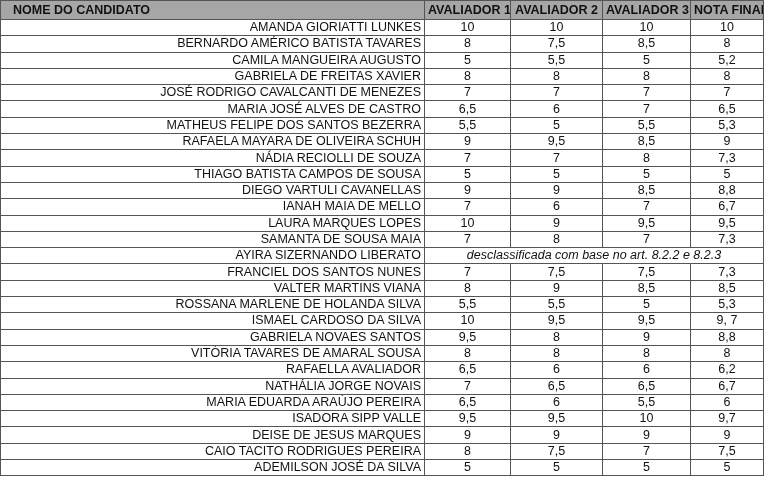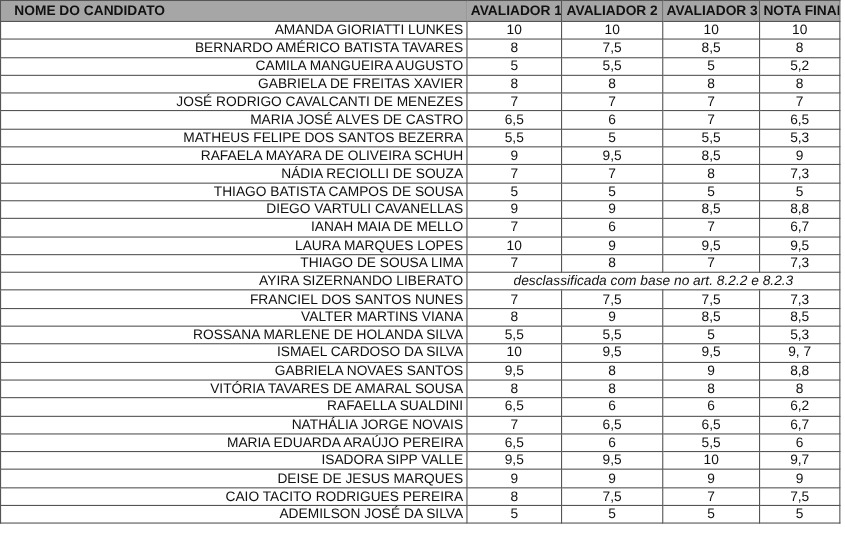--- a/index.html
+++ b/index.html
@@ -144,21 +144,21 @@
         <td class="num">6,7</td>
       </tr>
       <tr>
         <td class="name">LAURA MARQUES LOPES</td>
         <td class="num">10</td>
         <td class="num">9</td>
         <td class="num">9,5</td>
         <td class="num">9,5</td>
       </tr>
       <tr>
-        <td class="name">THIAGO DE SOUSA LIMA</td>
+        <td class="name">SAMANTA DE SOUSA MAIA</td>
         <td class="num">7</td>
         <td class="num">8</td>
         <td class="num">7</td>
         <td class="num">7,3</td>
       </tr>
       <tr>
         <td class="name">AYIRA SIZERNANDO LIBERATO</td>
         <td class="note" colspan="4">desclassificada com base no art. 8.2.2 e 8.2.3</td>
       </tr>
       <tr>
@@ -197,21 +197,21 @@
         <td class="num">8,8</td>
       </tr>
       <tr>
         <td class="name">VITÓRIA TAVARES DE AMARAL SOUSA</td>
         <td class="num">8</td>
         <td class="num">8</td>
         <td class="num">8</td>
         <td class="num">8</td>
       </tr>
       <tr>
-        <td class="name">RAFAELLA SUALDINI</td>
+        <td class="name">RAFAELLA AVALIADOR</td>
         <td class="num">6,5</td>
         <td class="num">6</td>
         <td class="num">6</td>
         <td class="num">6,2</td>
       </tr>
       <tr>
         <td class="name">NATHÁLIA JORGE NOVAIS</td>
         <td class="num">7</td>
         <td class="num">6,5</td>
         <td class="num">6,5</td>

